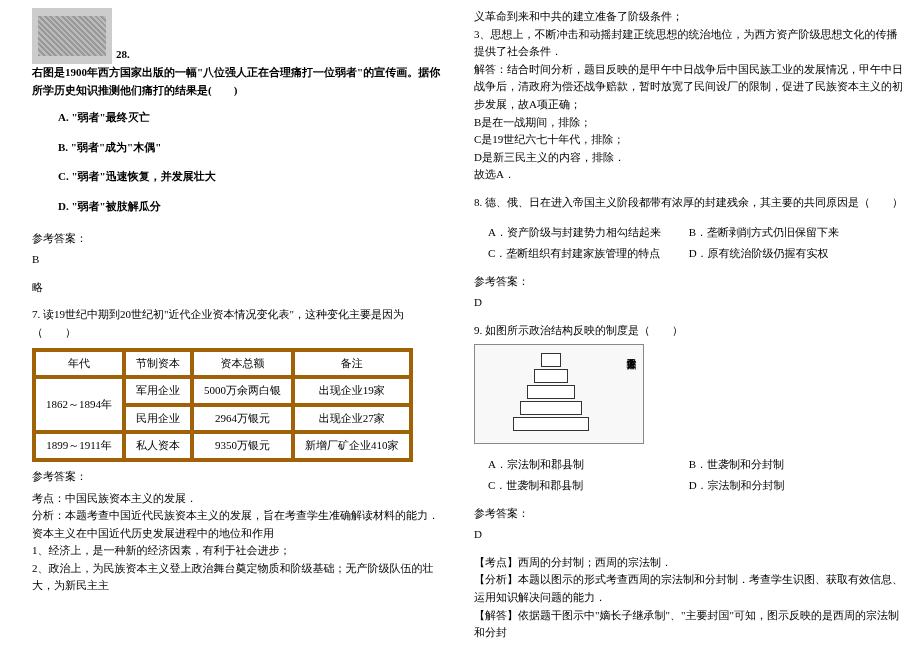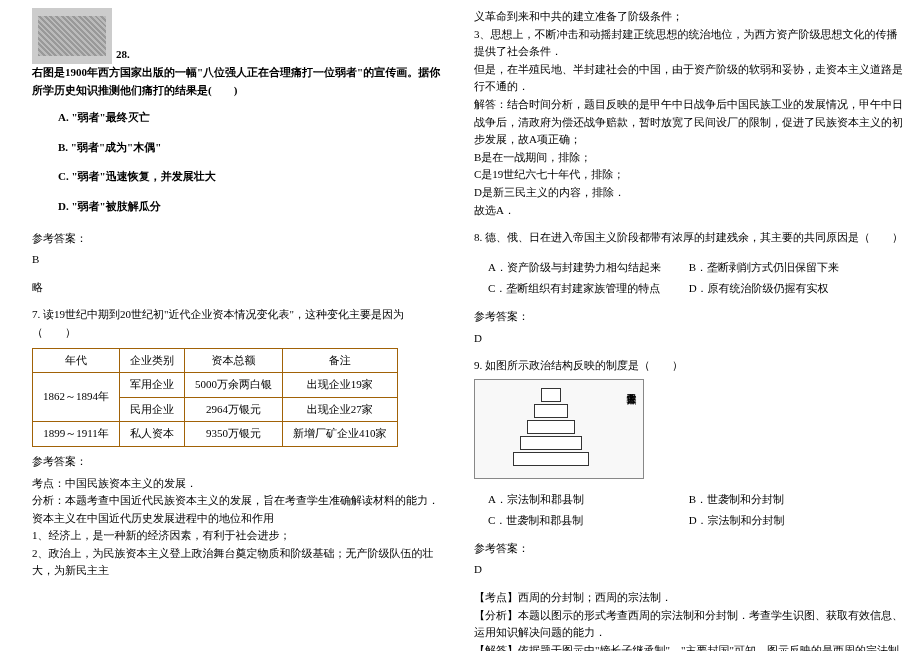--- a/index.html
+++ b/index.html
@@ -50,21 +50,21 @@
     .section-label {
       font-weight: normal;
       margin: 6px 0 4px 0;
     }
     .ans-body { margin-bottom: 10px; }
     table.data {
       border-collapse: collapse;
       margin: 6px 0;
     }
     table.data td, table.data th {
-      border: 1px solid #a16207;
+      border: 4px solid #a16207;
       padding: 3px 10px;
       text-align: center;
       font-weight: normal;
     }
     .opt-row {
       display: flex;
       flex-wrap: wrap;
       margin: 12px 0 4px 14px;
     }
     .opt-row span {
@@ -115,21 +115,21 @@
     <div class="ans-body">B</div>
     <div class="ans-body">略</div>
   </div>
 
   <div>
     <div class="small">7. 读19世纪中期到20世纪初"近代企业资本情况变化表"，这种变化主要是因为（　　）</div>
     <table class="data">
       <tbody>
           <tr>
         <th>年代</th>
-        <th>企业类别</th>
+        <th>节制资本</th>
         <th>资本总额</th>
         <th>备注</th>
       </tr>
       <tr>
         <td rowspan="2">1862～1894年</td>
         <td>军用企业</td>
         <td>5000万余两白银</td>
         <td>出现企业19家</td>
       </tr>
       <tr>
@@ -155,21 +155,20 @@
     </div>
   </div>
 
 </div>
 
 <div class="col col-right">
 
   <div class="ans-body small">
     <div>义革命到来和中共的建立准备了阶级条件；</div>
     <div>3、思想上，不断冲击和动摇封建正统思想的统治地位，为西方资产阶级思想文化的传播提供了社会条件．</div>
-    <div>但是，在半殖民地、半封建社会的中国，由于资产阶级的软弱和妥协，走资本主义道路是行不通的．</div>
     <div>解答：结合时间分析，题目反映的是甲午中日战争后中国民族工业的发展情况，甲午中日战争后，清政府为偿还战争赔款，暂时放宽了民间设厂的限制，促进了民族资本主义的初步发展，故A项正确；</div>
     <div>B是在一战期间，排除；</div>
     <div>C是19世纪六七十年代，排除；</div>
     <div>D是新三民主义的内容，排除．</div>
     <div>故选A．</div>
   </div>
 
   <div>
     <div class="small">8. 德、俄、日在进入帝国主义阶段都带有浓厚的封建残余，其主要的共同原因是（　　）</div>
     <div class="opt-row">

